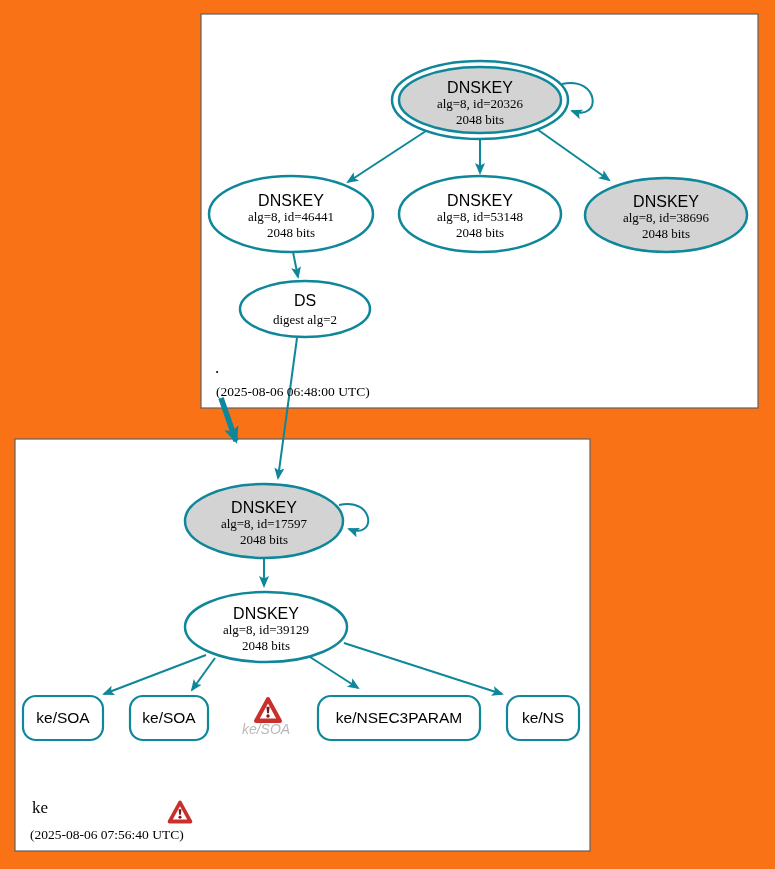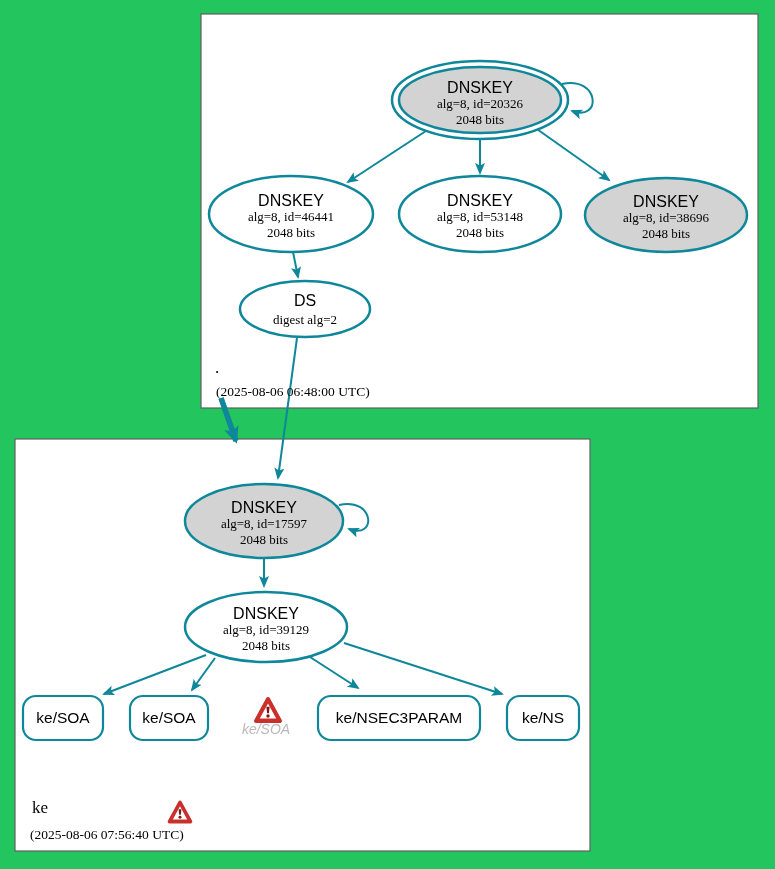--- a/index.html
+++ b/index.html
@@ -1,16 +1,16 @@
 <!DOCTYPE html>
 <html><head>
 <meta charset="utf-8">
 <style>
   html,body{margin:0;padding:0;background:#ffffff;}
-  #canvas{position:relative;width:775px;height:869px;background:#22c55e;overflow:hidden;
+  #canvas{position:relative;width:775px;height:869px;background:#f97316;overflow:hidden;
           font-family:"Liberation Serif",serif;}
   svg{display:block;}
   .zone-box{fill:#ffffff;stroke:#5f5f5f;stroke-width:1.2;}
   .edge{stroke:#0f879a;stroke-width:2;fill:none;}
   .edge-thick{stroke:#0f879a;stroke-width:5.5;fill:none;}
   .node-ellipse{fill:#ffffff;stroke:#0f879a;stroke-width:2.5;}
   .node-gray{fill:#d3d3d3;}
   .leaf-rect{fill:#ffffff;stroke:#0f879a;stroke-width:2.2;}
   text{fill:#000000;}
   .node-title{font-family:"Liberation Sans",sans-serif;font-size:16px;text-anchor:middle;}

